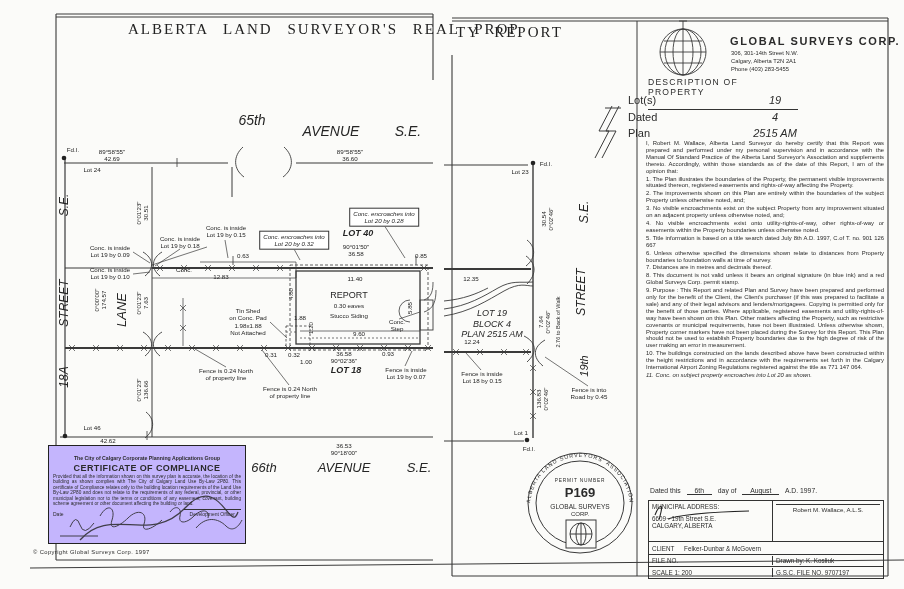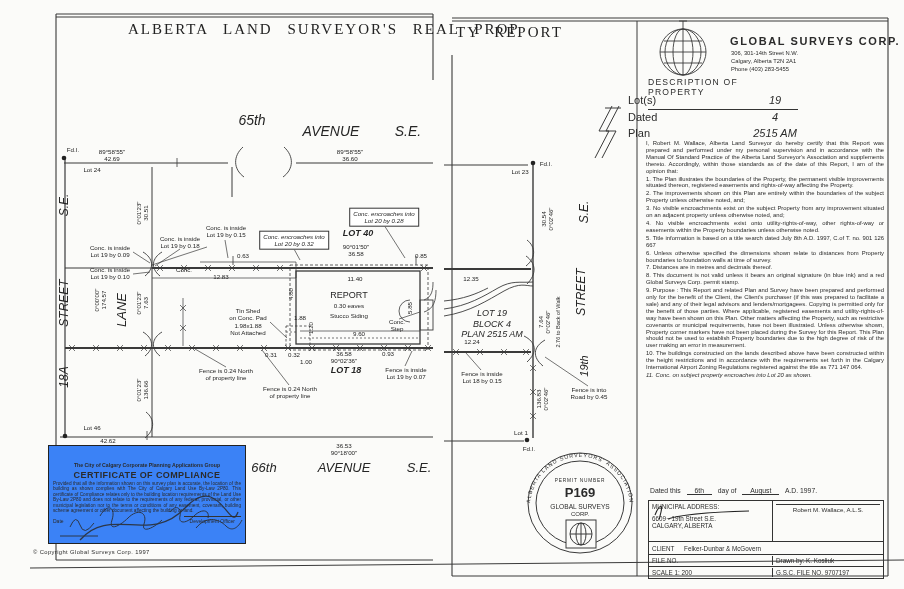--- a/index.html
+++ b/index.html
@@ -24,21 +24,21 @@
   .cert p{margin:0 0 1px 0;}
   .cert .it{font-style:italic;}
   .dated{font-size:6.8px;white-space:nowrap;}
   .dated .ul{border-bottom:1px solid #333;padding:0 8px;margin:0 4px;}
   .itable{border:1.2px solid #333;font-size:6.3px;}
   .itable .row{display:flex;border-top:1px solid #333;}
   .itable .row:first-child{border-top:none;}
   .cellL{width:124px;border-right:1px solid #333;padding:2px 3px;box-sizing:border-box;}
   .cellR{flex:1;padding:2px 3px;box-sizing:border-box;}
   .sigline{border-top:1px solid #333;text-align:center;font-size:6.2px;padding-top:1px;margin-top:1px;}
-  .comp{border:1.5px solid #222;background:#3b82f6;padding:17px 4px;box-sizing:border-box;z-index:3;}
+  .comp{border:1.5px solid #222;background:#c4b5fd;padding:10px 4px;box-sizing:border-box;z-index:3;}
   .comp .h{font-size:5.2px;font-weight:bold;text-align:center;line-height:1.1;}
   .comp .t{font-size:9px;font-weight:bold;text-align:center;letter-spacing:.4px;margin:1px 0;}
   .comp .b{font-size:4.7px;line-height:1.18;text-align:justify;}
   .comp .foot{display:flex;justify-content:space-between;align-items:flex-end;margin-top:2px;font-size:5px;}
   .comp .off{border-top:1px solid #333;padding:1px 6px 0 6px;}
   .seal-text{transform:translate(-50%,-50%);text-align:center;white-space:nowrap;z-index:2;}
   .copyright{font-size:5.8px;letter-spacing:.4px;}
 </style>
 </head>
 <body>

